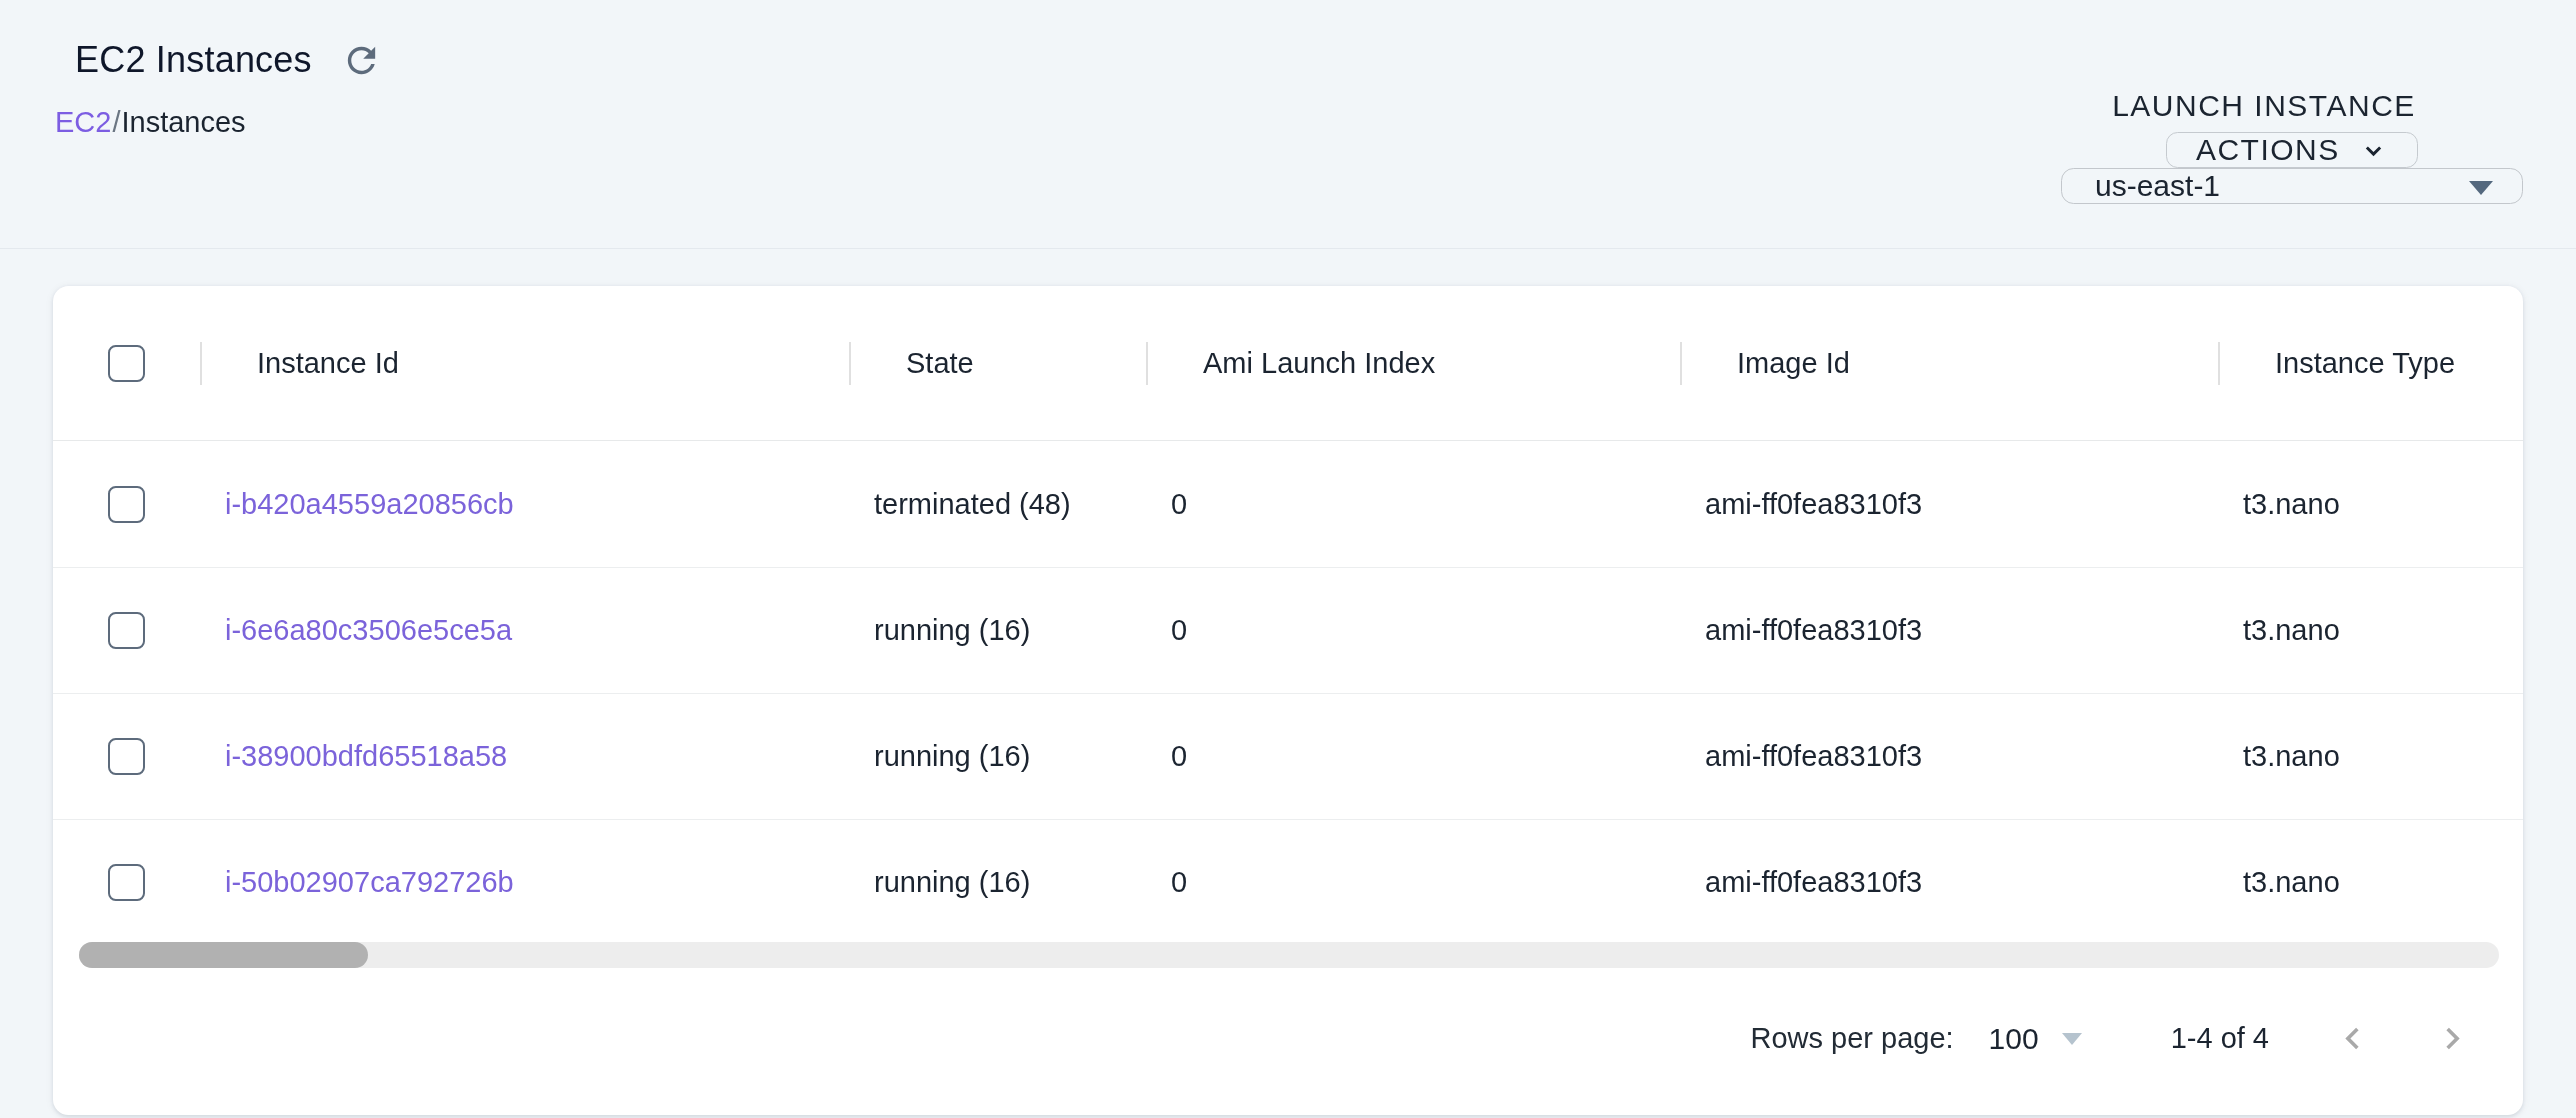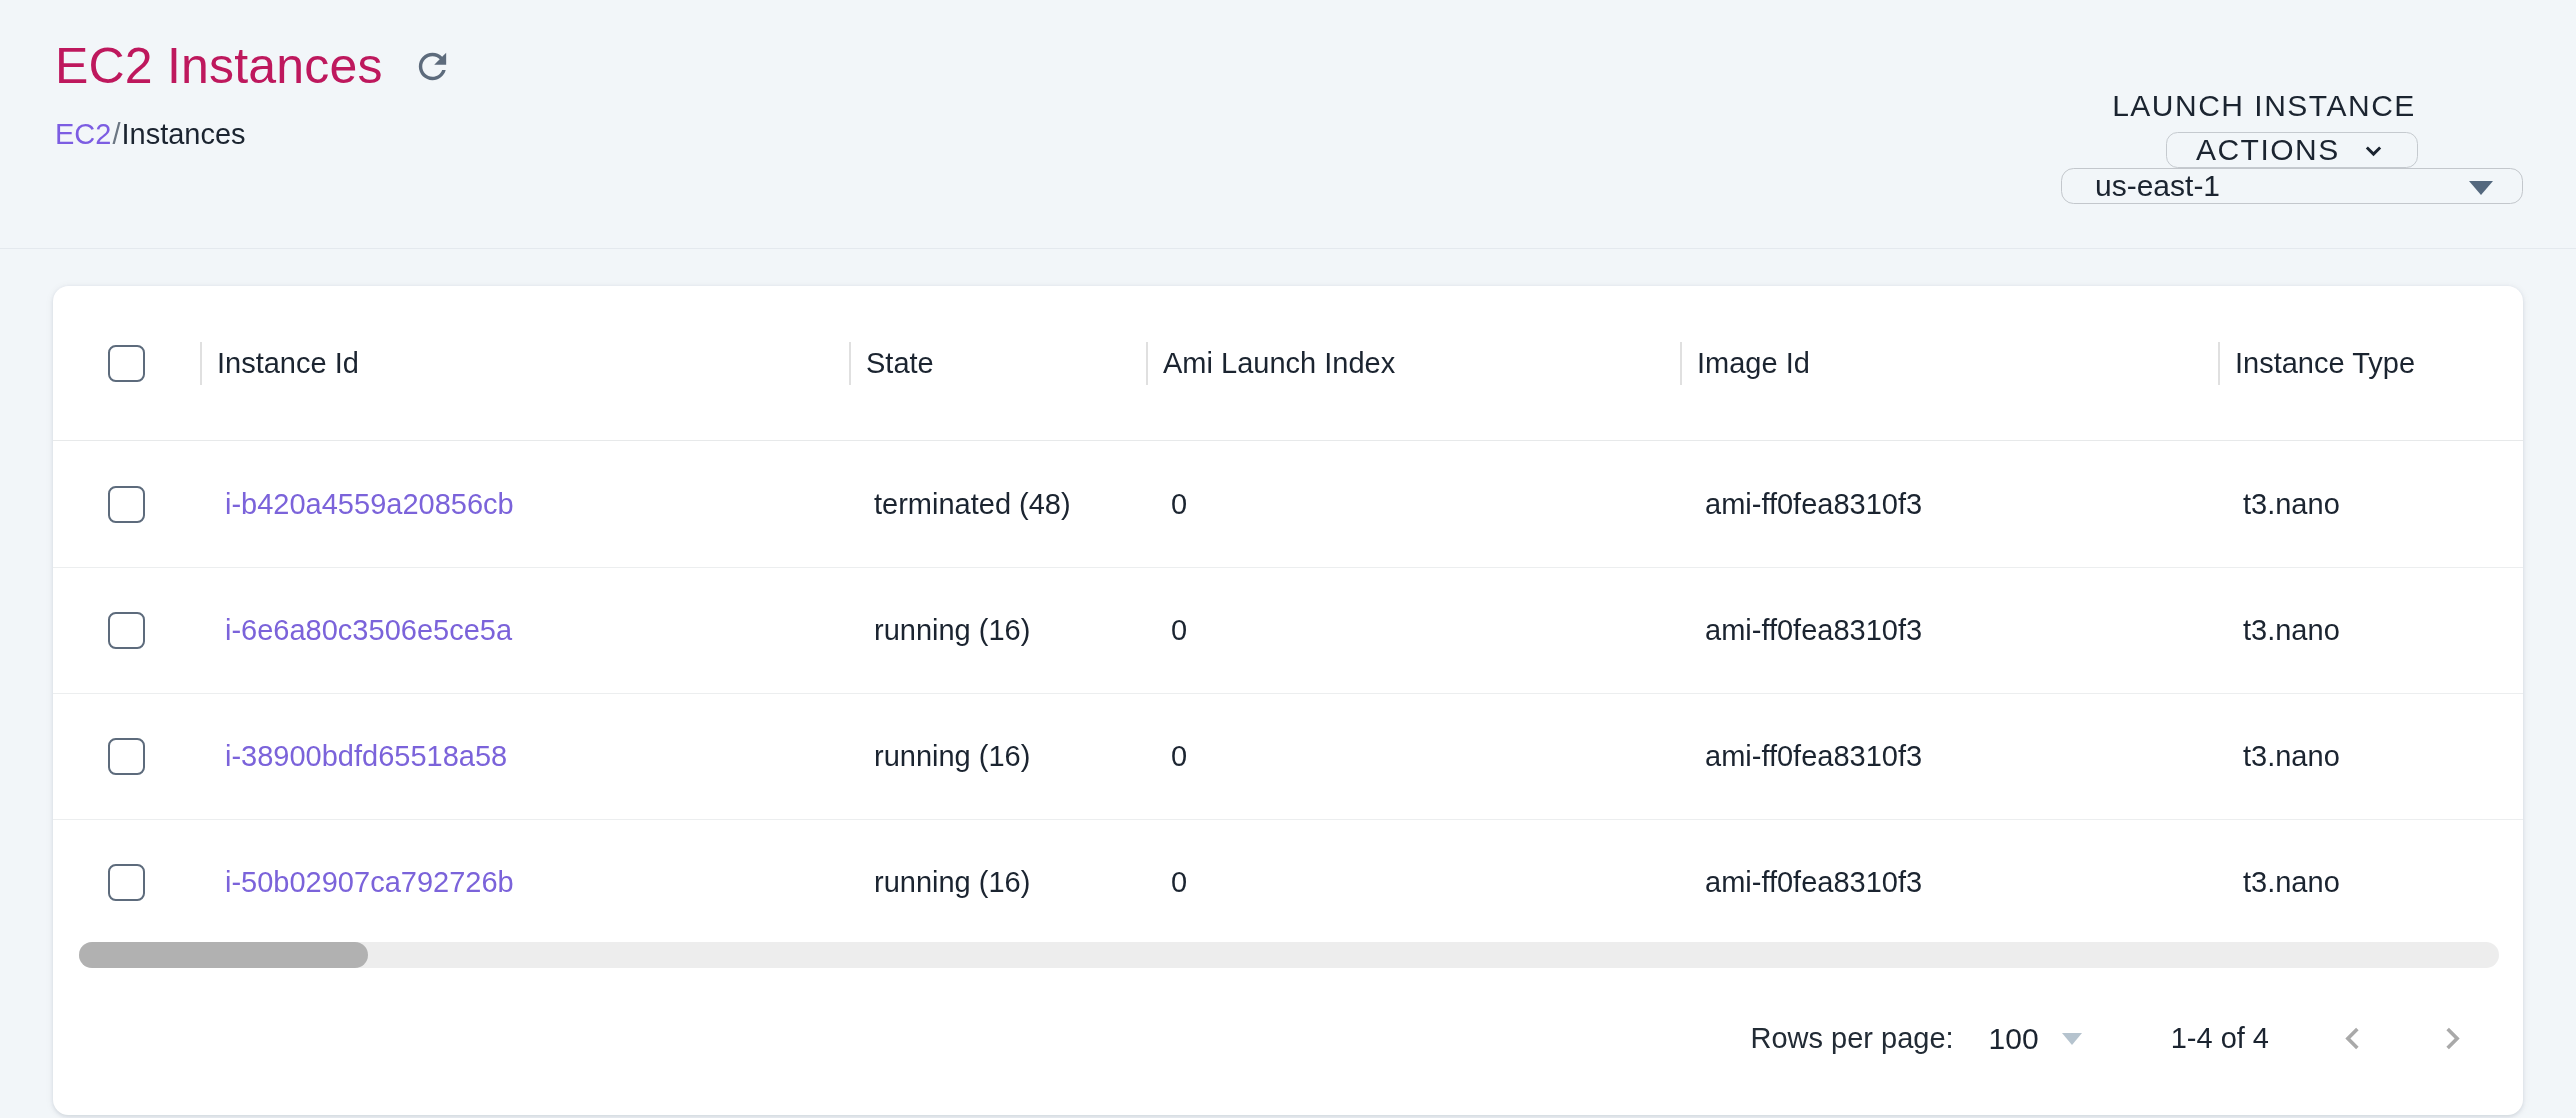--- a/index.html
+++ b/index.html
@@ -10,21 +10,21 @@
     color:#1b2430;
   }
   
   .topbar {
     position:relative;
     height:249px;
     border-bottom:1.9px solid #e4e9ee;
     padding:37px 53px 0 55px;
   }
   .title-row { display:flex; align-items:center; gap:27px; }
-  .page-title { font-size:50px; font-weight:500; color:#be185d; letter-spacing:0.2px; }
+  .page-title { font-size:36px; font-weight:500; color:#0f172a; letter-spacing:0.2px;margin-left:20px; }
   .refresh-btn {
     background:none; border:none; cursor:pointer;
     width:46px; height:46px; display:flex; align-items:center; justify-content:center;
   }
   .refresh-btn svg { width:41px; height:41px; fill:#5d6b7c; }
   .breadcrumb { margin-top:23px; font-size:29px; display:flex; align-items:center; gap:1px; }
   .crumb-link { color:#7c5de2; text-decoration:none; cursor:pointer; }
   .crumb-sep { color:#6b7683; }
   .crumb-current { color:#1b2430; }
 
@@ -74,21 +74,21 @@
   .tdata { height:126px; }
   .tdata + .tdata { border-top:1.9px solid #eceeef; }
 
   .col-check { width:147px; display:flex; justify-content:center; }
   .col-id    { width:649px; }
   .col-state { width:297px; }
   .col-ami   { width:534px; }
   .col-image { width:538px; }
   .col-type  { width:304px; }
 
-  .thead .hcell { position:relative; font-size:29px; font-weight:500; color:#1b2430; padding-left:17px; }
+  .thead .hcell { position:relative; font-size:29px; font-weight:500; color:#1b2430; padding-left:57px; }
   .thead .hcell::before {
     content:""; position:absolute; left:0; top:50%; margin-top:-21px;
     width:1.9px; height:43px; background:#e0e0e0;
   }
   .tdata .cell { font-size:29px; color:#1b2430; padding-left:25px; }
 
   .checkbox {
     width:37px; height:37px; border:2.9px solid #5d6b7c; border-radius:7.7px;
     background:#fff; cursor:pointer;
   }

